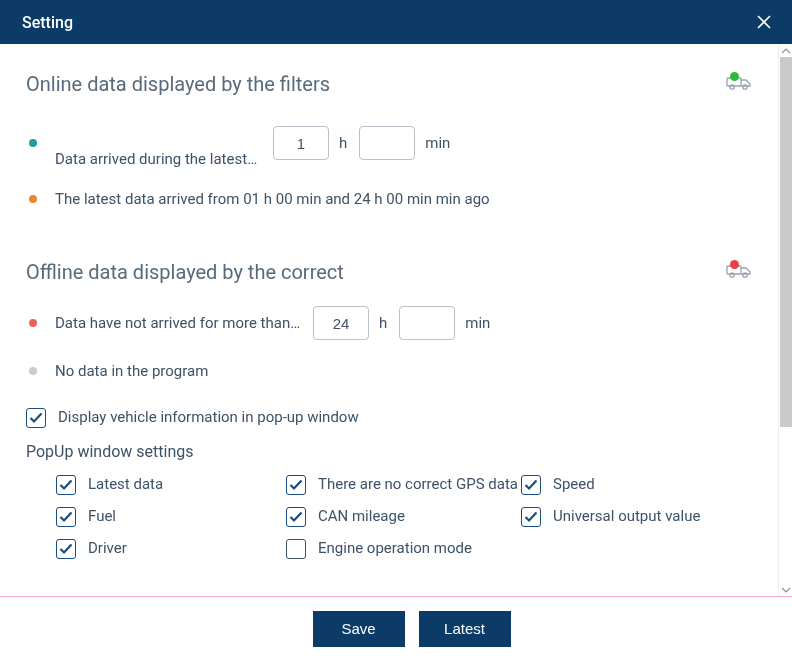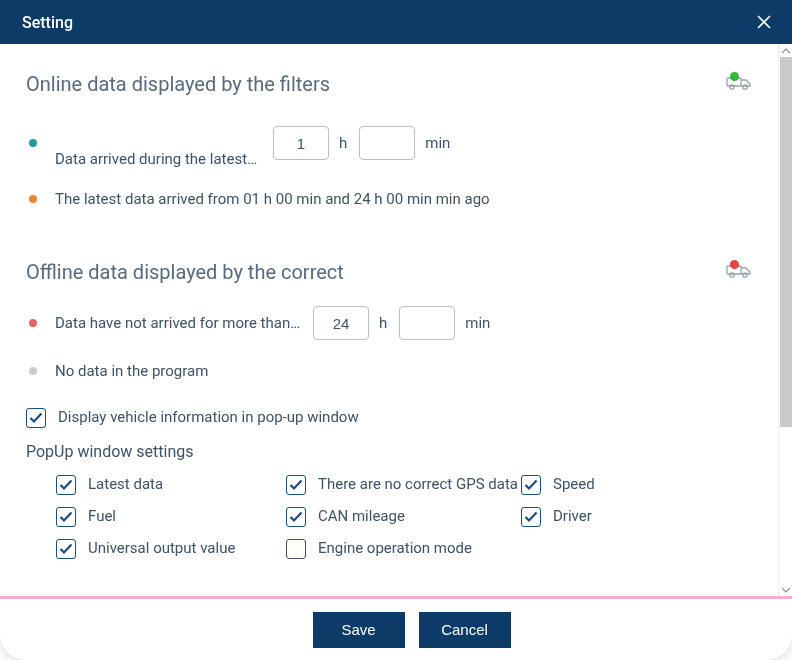--- a/index.html
+++ b/index.html
@@ -10,21 +10,20 @@
     height: 660px;
     overflow: hidden;
     position: relative;
   }
   .dialog {
     width: 792px;
     height: 660px;
     display: flex;
     flex-direction: column;
     box-shadow: 0 2px 12px rgba(0,0,0,0.15);
-    border-radius: 26px;
   }
   .titlebar {
     background: #0b3b66;
     color: #fff;
     height: 44px;
     display: flex;
     align-items: center;
     justify-content: space-between;
     padding: 0 18px 0 22px;
     font-size: 16px;
@@ -173,21 +172,21 @@
   }
   .check-grid {
     display: grid;
     grid-template-columns: 230px 235px 210px;
     row-gap: 12px;
     margin-left: 30px;
   }
 
   .footer {
     height: 64px;
-    border-top: 3px solid #f9a8d4;
+    border-top: 1px solid #f9a8d4;
     display: flex;
     align-items: center;
     justify-content: center;
     gap: 14px;
     padding-left: 31px;
   }
   .btn {
     min-width: 92px;
     height: 36px;
     background: #0b3b66;
@@ -333,29 +332,29 @@
               </svg>
             </span>
             <span class="checkbox-label">CAN mileage</span>
           </div>
           <div class="checkbox">
             <span class="checkbox-box">
               <svg width="14" height="12" viewBox="0 0 14 12">
                 <path d="M1.5 6 L5 9.5 L12.5 1.5"></path>
               </svg>
             </span>
+            <span class="checkbox-label">Universal output value</span>
+          </div>
+          <div class="checkbox">
+            <span class="checkbox-box">
+              <svg width="14" height="12" viewBox="0 0 14 12">
+                <path d="M1.5 6 L5 9.5 L12.5 1.5"></path>
+              </svg>
+            </span>
             <span class="checkbox-label">Driver</span>
-          </div>
-          <div class="checkbox">
-            <span class="checkbox-box">
-              <svg width="14" height="12" viewBox="0 0 14 12">
-                <path d="M1.5 6 L5 9.5 L12.5 1.5"></path>
-              </svg>
-            </span>
-            <span class="checkbox-label">Universal output value</span>
           </div>
           <div class="checkbox">
             <span class="checkbox-box unchecked"></span>
             <span class="checkbox-label">Engine operation mode</span>
           </div>
         </div>
 
     </div>
 
     <div class="scrollbar">
@@ -370,16 +369,16 @@
       <div class="scroll-arrow down">
         <svg width="8" height="6" viewBox="0 0 8 6">
             <path d="M0 1 L4 5 L8 1" fill="none" stroke="#8a8a8a" stroke-width="1.2"></path>
           </svg>
       </div>
     </div>
   </div>
 
   <div class="footer">
     <button class="btn">Save</button>
-    <button class="btn">Cancel</button>
+    <button class="btn">Latest</button>
   </div>
 
 </div>
 
 </body></html>

